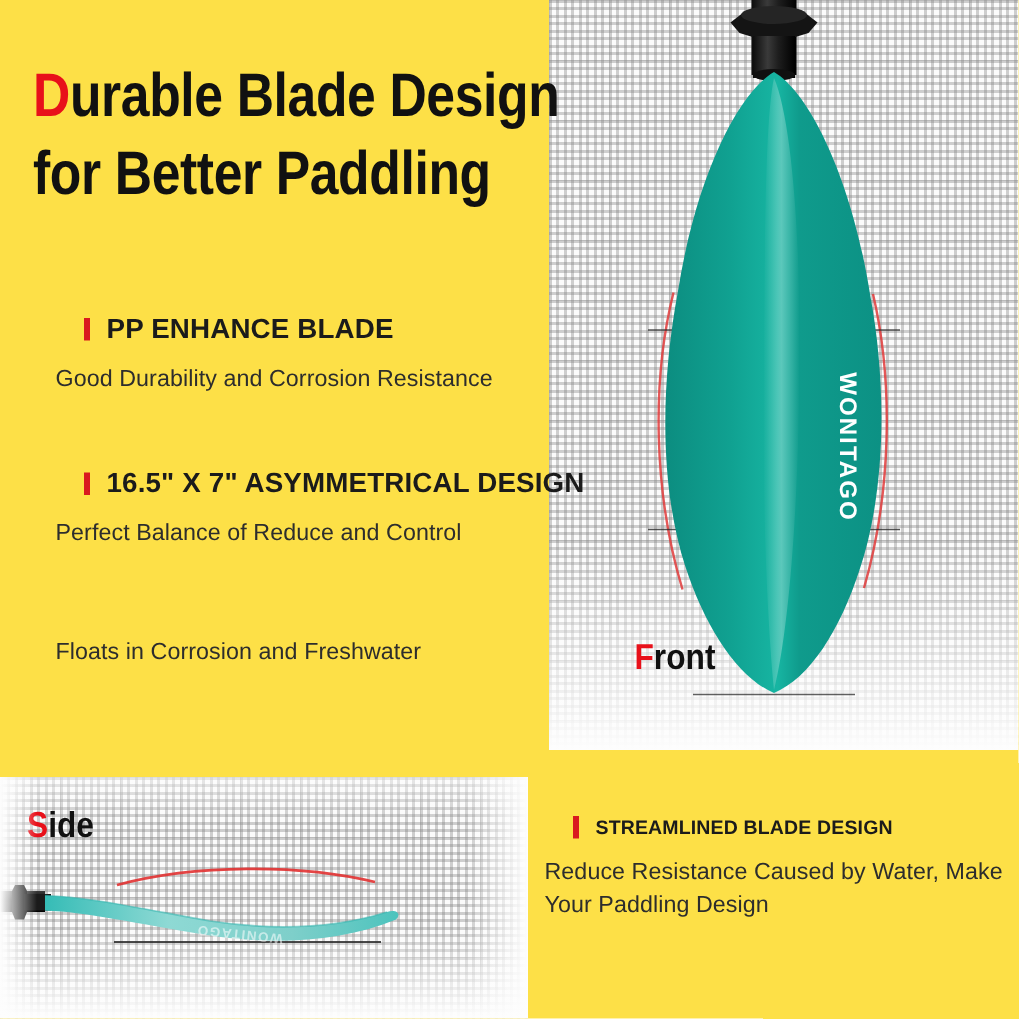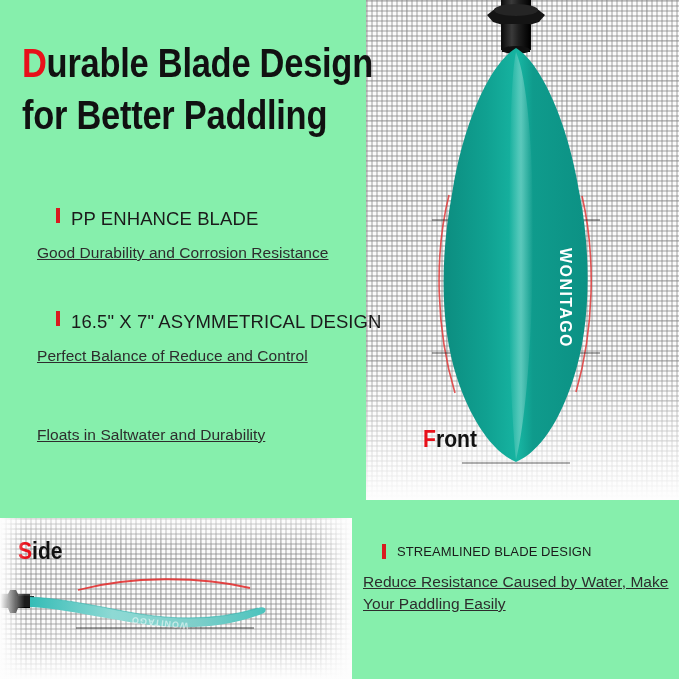--- a/index.html
+++ b/index.html
@@ -7,21 +7,21 @@
     padding: 0;
     background: #ffffff;
   }
   body {
     font-family: "Liberation Sans", sans-serif;
   }
   #page {
     position: relative;
     width: 679px;
     height: 679px;
-    background: #86efac;
+    background: #fde047;
     overflow: hidden;
   }
 
   
   .grid-panel {
     position: absolute;
     background-color: #fbfbfb;
     background-image:
       repeating-linear-gradient(to right,
         rgba(140,140,140,0.30) 0px, rgba(140,140,140,0.30) 1px,
@@ -91,44 +91,43 @@
   .hl-line { display: block; }
 
   
   .feature {
     position: absolute;
     left: 22px;
     width: 400px;
   }
   .feature-title {
     display: flex;
-    align-items: flex-start;
+    align-items: center;
     font-size: 18.5px;
-    font-weight: normal;
+    font-weight: bold;
     color: #1b1b1b;
     letter-spacing: 0.1px;
     white-space: nowrap;
     padding-left: 34px;
   }
   .bullet {
     width: 4px;
     height: 15px;
     background: #d91a1f;
     margin-right: 11px;
     flex: none;
   }
   .feature-desc {
     margin-top: 12px;
     margin-left: 15px;
     font-size: 15.5px;
     color: #2d2d2d;
     line-height: 1.42;
     letter-spacing: 0.05px;
     white-space: nowrap;
-    text-decoration: underline;
   }
   #feature-0 { top: 208px; }
   #feature-1 { top: 311px; }
   #feature-2 { top: 412px; }
 
   #feature-3 {
     position: absolute;
     left: 348px;
     top: 544px;
     width: 330px;
@@ -195,29 +194,29 @@
 
   <div class="feature" id="feature-1">
     <div class="feature-title">
       <span class="bullet"></span>
       <span>16.5" X 7" ASYMMETRICAL DESIGN</span>
     </div>
     <div class="feature-desc">Perfect Balance of Reduce and Control</div>
   </div>
 
   <div class="feature" id="feature-2">
-    <div class="feature-desc">Floats in Saltwater and Durability</div>
+    <div class="feature-desc">Floats in Corrosion and Freshwater</div>
   </div>
 
   <div id="feature-3">
     <div class="feature-title">
       <span class="bullet"></span>
       <span>STREAMLINED BLADE DESIGN</span>
     </div>
-    <div class="feature-desc">Reduce Resistance Caused by Water, Make Your Paddling Easily</div>
+    <div class="feature-desc">Reduce Resistance Caused by Water, Make Your Paddling Design</div>
   </div>
 
   <div id="front-view">
     <svg id="front-svg" width="230" height="470" viewBox="0 0 230 470" xmlns="http://www.w3.org/2000/svg">
       <defs>
         <linearGradient id="bladeGrad" x1="0" y1="0" x2="1" y2="0">
           <stop offset="0%" stop-color="#0c8d80"></stop>
           <stop offset="30%" stop-color="#10a191"></stop>
           <stop offset="52%" stop-color="#17b5a2"></stop>
           <stop offset="62%" stop-color="#0f9b8c"></stop>

